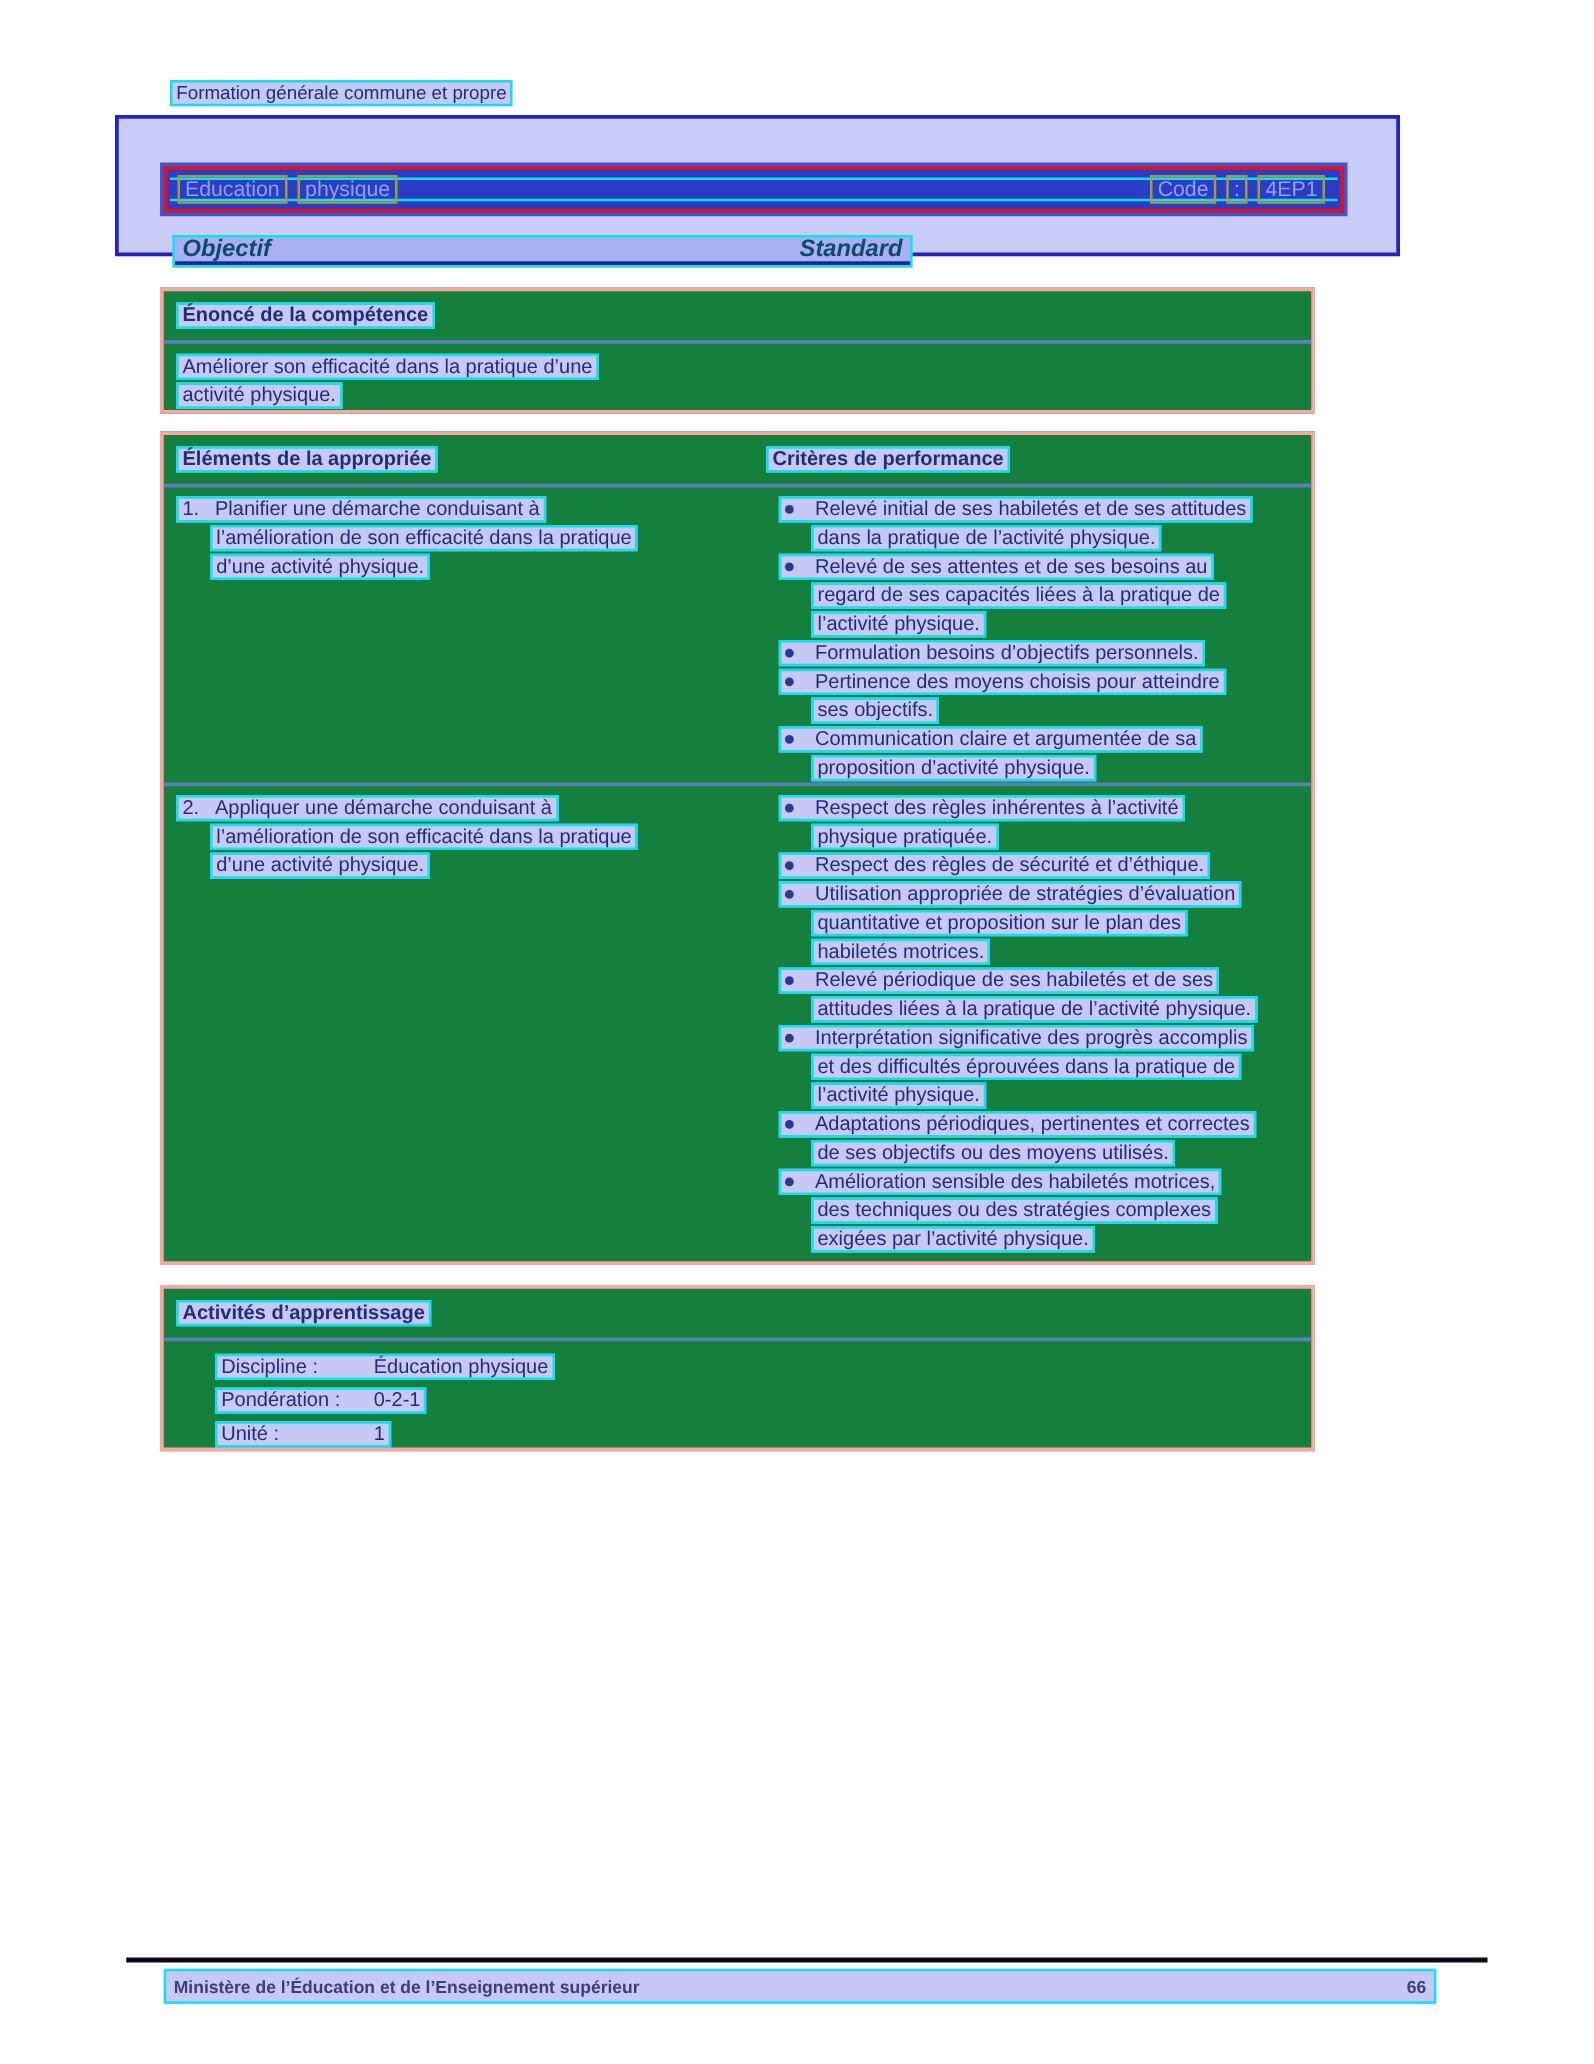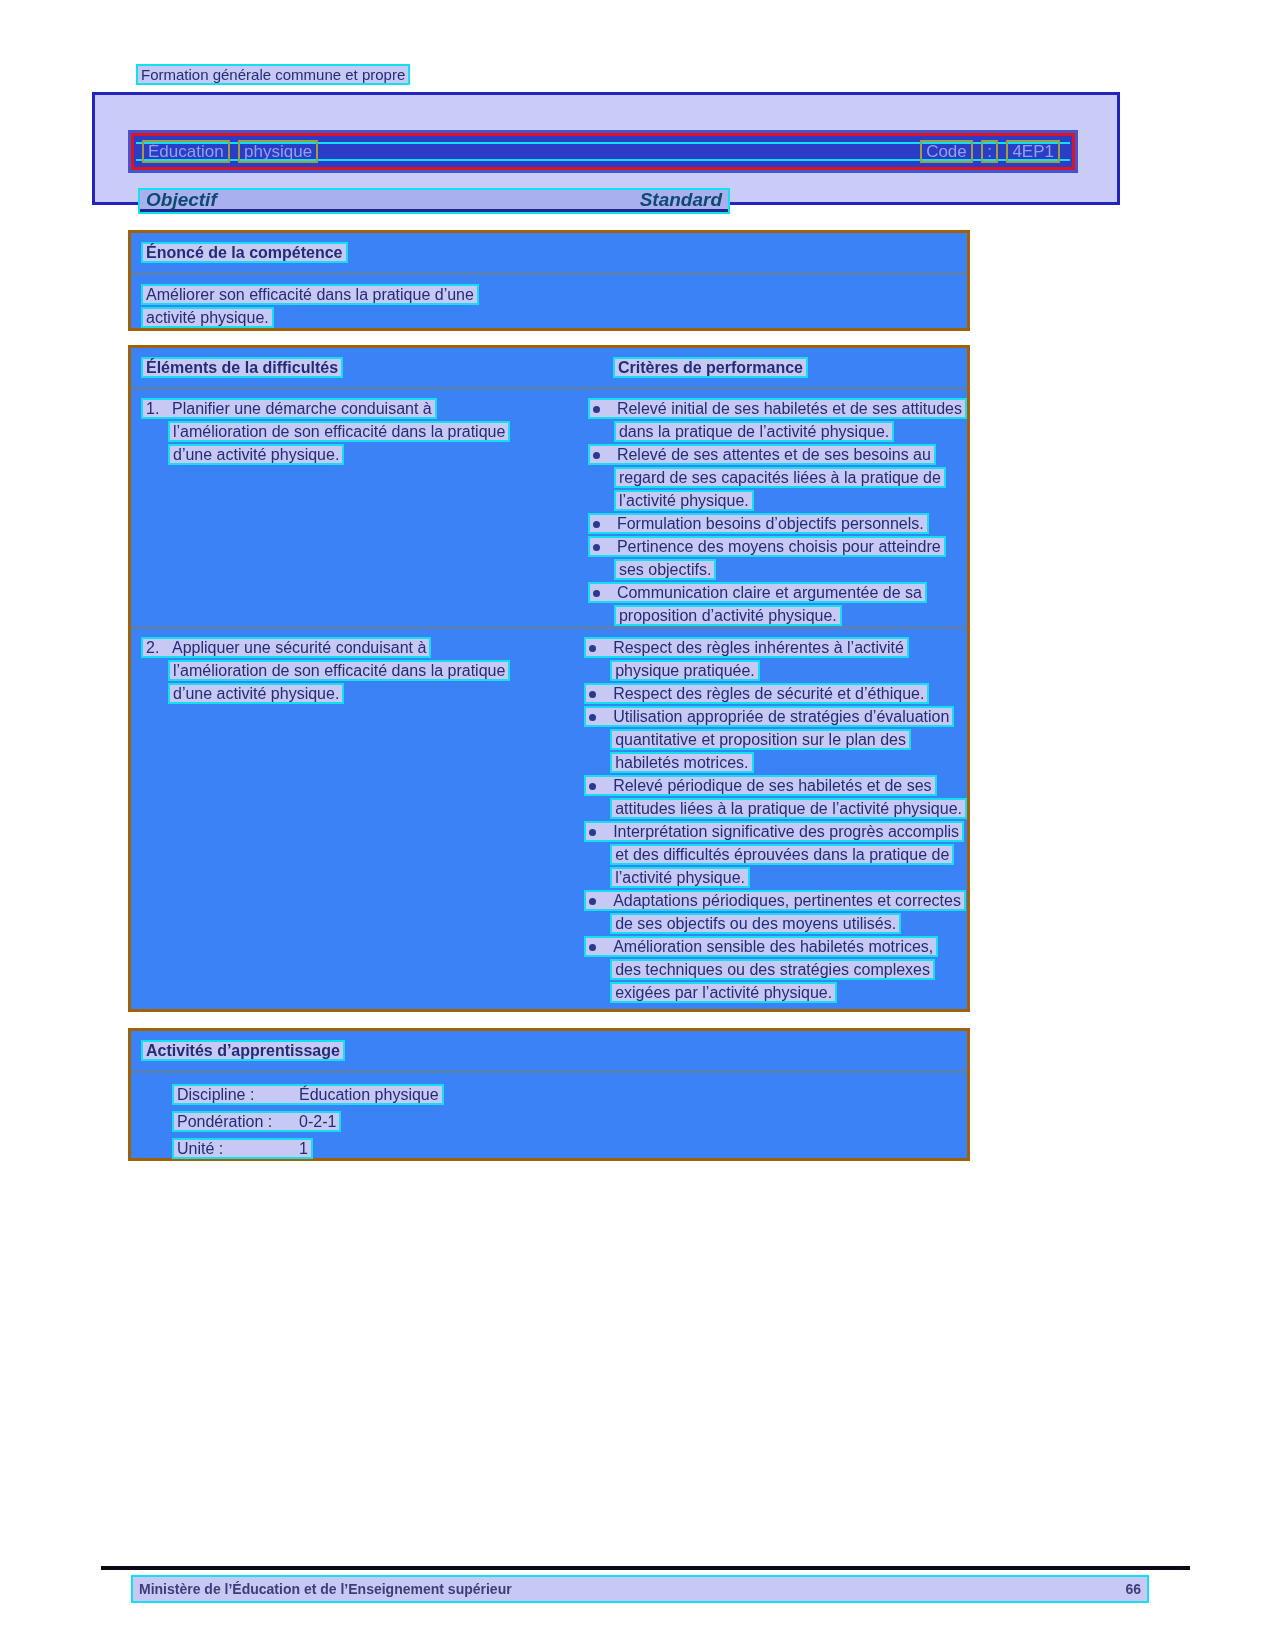--- a/index.html
+++ b/index.html
@@ -58,22 +58,22 @@
   }
   .objstd-inner {
     display:flex; justify-content:space-between; align-items:center;
     height:100%; box-sizing:border-box; padding:0 6px;
     border-bottom:3px solid #1c2a8c;
     font-style:italic; font-weight:bold; font-size:19px; color:#0c4a6e;
   }
 
   
   .box {
-    position:absolute; left:128px; width:842px; background:#3b82f6;
-    border:3px solid #a16207; box-sizing:border-box;
+    position:absolute; left:128px; width:924px; background:#15803d;
+    border:3px solid #fca5a5; box-sizing:border-box;
   }
   #enonce     { top:230px; height:101px; }
   #elements   { top:345px; height:667px; }
   #activities { top:1028px; height:133px; }
 
   .box-hd {
     height:42px; border-bottom:3px solid #5b80b8; box-sizing:border-box;
     display:flex; align-items:center; padding-left:10px;
   }
   .box-hd .hd-left { width:472px; }
@@ -137,21 +137,21 @@
     </div>
     <div class="box-body">
       <div class="line"><span class="hl">Améliorer son efficacité dans la pratique d’une</span></div>
       <div class="line"><span class="hl">activité physique.</span></div>
     </div>
   </div>
 
   <div class="box" id="elements">
     <div class="box-hd">
       <span class="hd-left">
-        <span class="hl b">Éléments de la difficultés</span>
+        <span class="hl b">Éléments de la appropriée</span>
       </span>
       <span>
         <span class="hl b">Critères de performance</span>
       </span>
     </div>
 
     <div class="trow" id="row1">
       <div class="col-left">
         <div class="line">
           <span class="hl"><span class="num">1.</span><span>Planifier une démarche conduisant à</span></span>
@@ -171,21 +171,21 @@
         <div class="line"><span class="hl"><span class="dot"></span><span>Communication claire et argumentée de sa</span></span></div>
         <div class="line cont"><span class="hl">proposition d’activité physique.</span></div>
       </div>
     </div>
 
     <div class="row-div"></div>
 
     <div class="trow" id="row2">
       <div class="col-left">
         <div class="line">
-          <span class="hl"><span class="num">2.</span><span>Appliquer une sécurité conduisant à</span></span>
+          <span class="hl"><span class="num">2.</span><span>Appliquer une démarche conduisant à</span></span>
         </div>
         <div class="line ind"><span class="hl">l’amélioration de son efficacité dans la pratique</span></div>
         <div class="line ind"><span class="hl">d’une activité physique.</span></div>
       </div>
       <div class="col-right">
         <div class="line"><span class="hl"><span class="dot"></span><span>Respect des règles inhérentes à l’activité</span></span></div>
         <div class="line cont"><span class="hl">physique pratiquée.</span></div>
         <div class="line"><span class="hl"><span class="dot"></span><span>Respect des règles de sécurité et d’éthique.</span></span></div>
         <div class="line"><span class="hl"><span class="dot"></span><span>Utilisation appropriée de stratégies d’évaluation</span></span></div>
         <div class="line cont"><span class="hl">quantitative et proposition sur le plan des</span></div>

